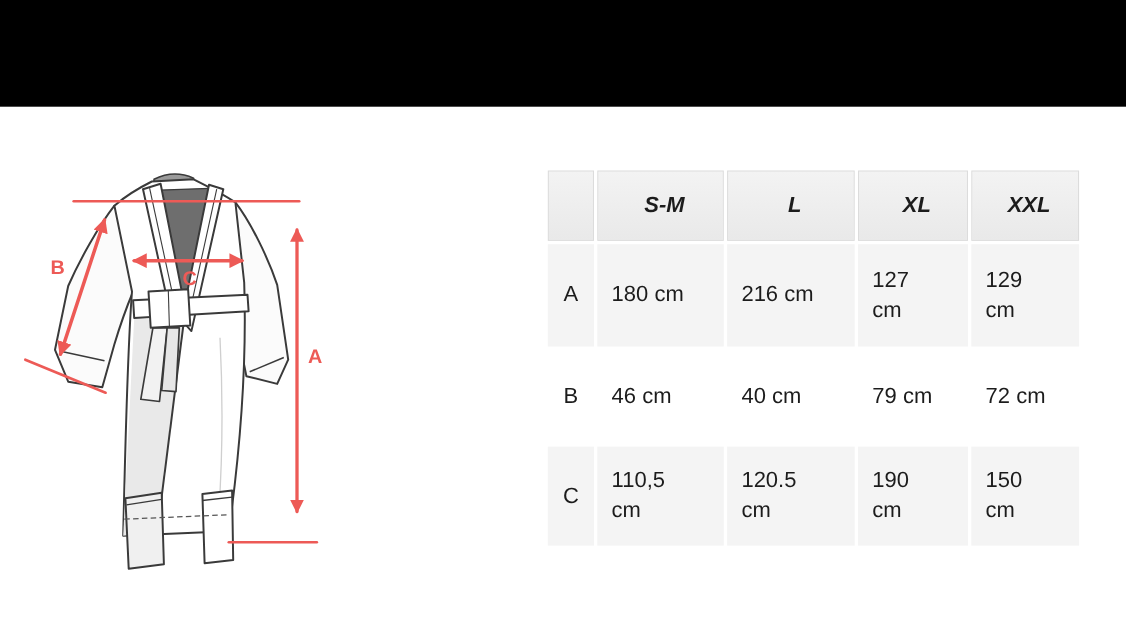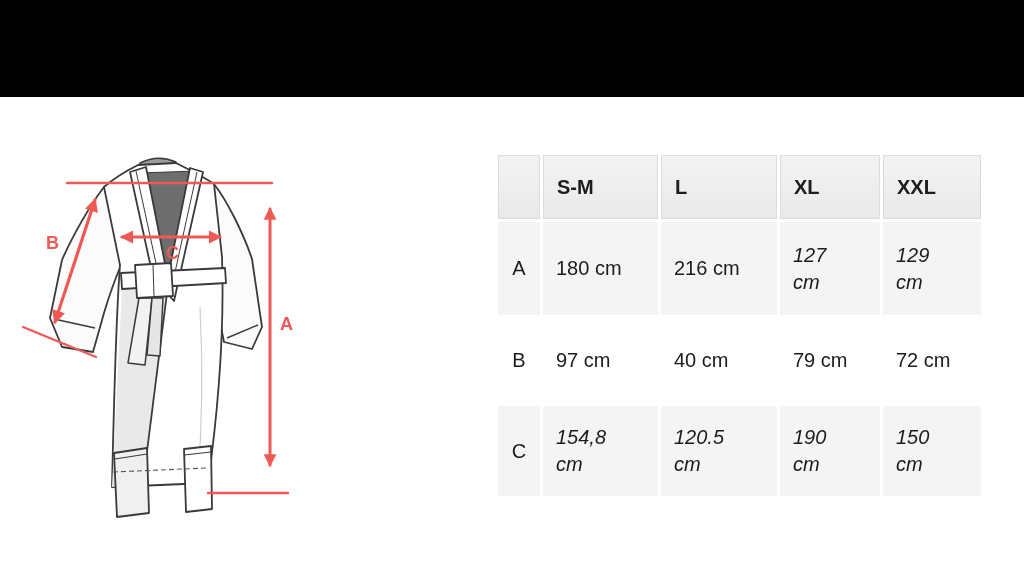--- a/index.html
+++ b/index.html
@@ -18,33 +18,33 @@
   .lbl-c{left:166px;top:244px;}
   .lbl-a{left:280px;top:315px;}
   table.sizes{
     position:absolute;left:495px;top:152px;
     border-collapse:separate;border-spacing:3px;table-layout:fixed;
     font-size:20px;color:#1c1c1c;
   }
   table.sizes th{
     background:linear-gradient(#f3f3f3,#e9e9e9);
     border:1px solid #dcdcdc;
-    font-weight:bold;text-align:left;vertical-align:middle;
-    padding:0 6px 0 13px;height:62px;font-size:20px;
+    font-weight:bold;text-align:center;vertical-align:middle;
+    padding:0 6px 0 13px;height:62px;font-size:20px;font-style:italic;
   }
   table.sizes th.corner{padding:0;}
   table.sizes td{
     text-align:left;vertical-align:middle;padding:0 6px 0 13px;
     line-height:27px;
   }
   table.sizes td.rowlabel{text-align:center;padding:0;}
   tr.row-a td{background:#f4f4f4;height:93px;}
   tr.row-b td{background:#ffffff;height:85px;}
   tr.row-c td{background:#f4f4f4;height:90px;}
-  .narrow{display:inline-block;max-width:58px;font-style:italic;}
+  .narrow{display:inline-block;max-width:58px;}
 </style>
 </head>
 <body>
 
 <div class="stage">
 
   <div class="topbar"></div>
 
   <div class="diagram">
     <svg width="340" height="467" viewBox="0 0 340 467">
@@ -125,28 +125,28 @@
     </tr>
     <tr class="row-a">
       <td class="rowlabel">A</td>
       <td>180 cm</td>
       <td>216 cm</td>
       <td><span class="narrow">127 cm</span></td>
       <td><span class="narrow">129 cm</span></td>
     </tr>
     <tr class="row-b">
       <td class="rowlabel">B</td>
-      <td>97 cm</td>
+      <td>46 cm</td>
       <td>40 cm</td>
       <td>79 cm</td>
       <td>72 cm</td>
     </tr>
     <tr class="row-c">
       <td class="rowlabel">C</td>
-      <td><span class="narrow">154,8 cm</span></td>
+      <td><span class="narrow">110,5 cm</span></td>
       <td><span class="narrow">120.5 cm</span></td>
       <td><span class="narrow">190 cm</span></td>
       <td><span class="narrow">150 cm</span></td>
     </tr>
   </tbody>
     </table>
 
 </div>
 
 </body></html>

